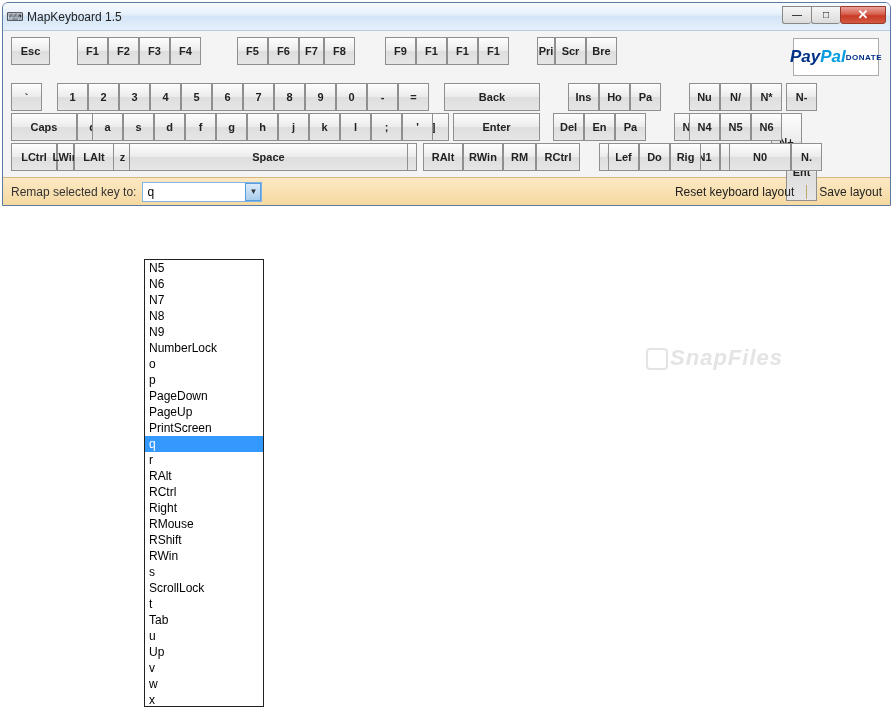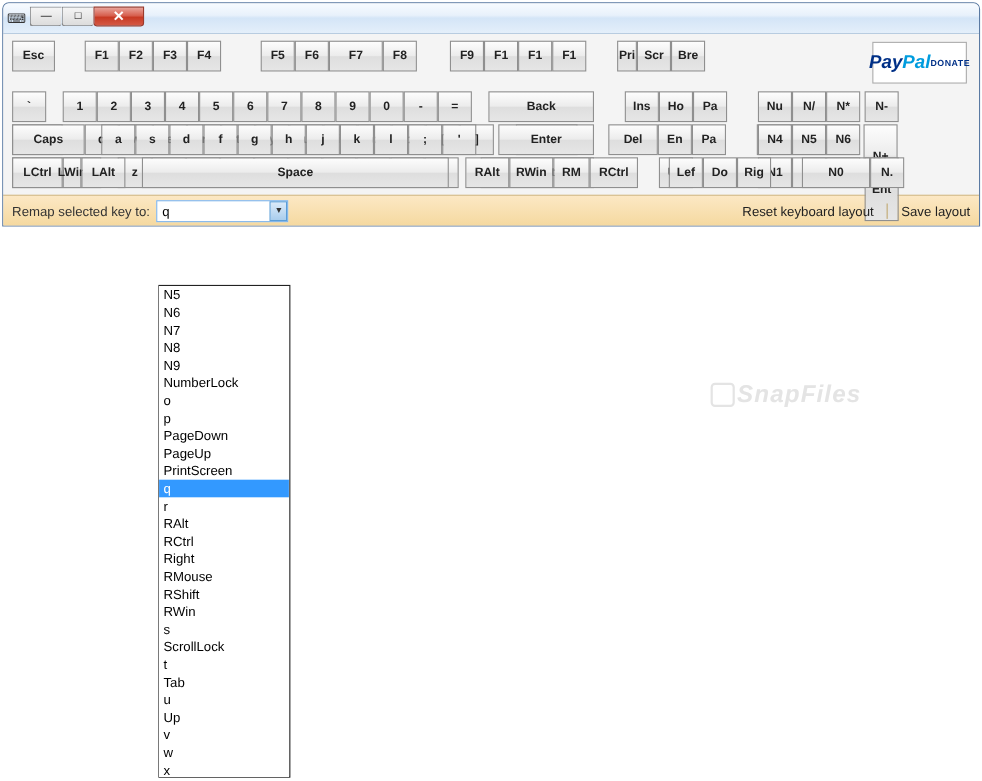--- a/index.html
+++ b/index.html
@@ -224,20 +224,21 @@
   margin-right: 2px;
   position: relative;
 }
 </style>
 </head>
 <body>
 
 <div class="window">
   <div class="titlebar">
     <span class="icon">⌨</span>
+    <span class="title">MapKeyboard 1.5</span>
     <div class="window-controls">
       <div class="win-btn min">—</div>
       <div class="win-btn max">□</div>
       <div class="win-btn close">✕</div>
     </div>
   </div>
 
   <div class="content">
 
     <div class="paypal">
@@ -250,21 +251,21 @@
       <div class="kb-row">
         <span class="key" style="width:39px">Esc</span>
         <span class="gap" style="width:27px"></span>
         <span class="key" style="width:31px">F1</span>
         <span class="key" style="width:31px">F2</span>
         <span class="key" style="width:31px">F3</span>
         <span class="key" style="width:31px">F4</span>
         <span class="gap" style="width:36px"></span>
         <span class="key" style="width:31px">F5</span>
         <span class="key" style="width:31px">F6</span>
-        <span class="key" style="width:49px">F7</span>
+        <span class="key" style="width:25px">F7</span>
         <span class="key" style="width:31px">F8</span>
         <span class="gap" style="width:30px"></span>
         <span class="key" style="width:31px">F9</span>
         <span class="key" style="width:31px">F1</span>
         <span class="key" style="width:31px">F1</span>
         <span class="key" style="width:31px">F1</span>
         <span class="gap" style="width:28px"></span>
         <span class="key" style="width:18px">Pri</span>
         <span class="key" style="width:31px">Scr</span>
         <span class="key" style="width:31px">Bre</span>
@@ -312,21 +313,21 @@
         <span class="key" style="width:31px">y</span>
         <span class="key" style="width:31px">u</span>
         <span class="key" style="width:31px">i</span>
         <span class="key" style="width:31px">o</span>
         <span class="key" style="width:31px">p</span>
         <span class="key" style="width:31px">[</span>
         <span class="key" style="width:31px">]</span>
         <span class="gap" style="width:20px"></span>
         <span class="key" style="width:56px">\</span>
         <span class="gap" style="width:28px"></span>
-        <span class="key" style="width:45px">Del</span>
+        <span class="key" style="width:31px">Del</span>
         <span class="key" style="width:31px">En</span>
         <span class="key" style="width:31px">Pa</span>
         <span class="gap" style="width:28px"></span>
         <span class="key" style="width:31px">N7</span>
         <span class="key" style="width:31px">N8</span>
         <span class="key" style="width:31px">N9</span>
         <span class="gap" style="width:4px"></span>
         <span class="key" style="width:31px;height:58px">N+</span>
       </div>
 

